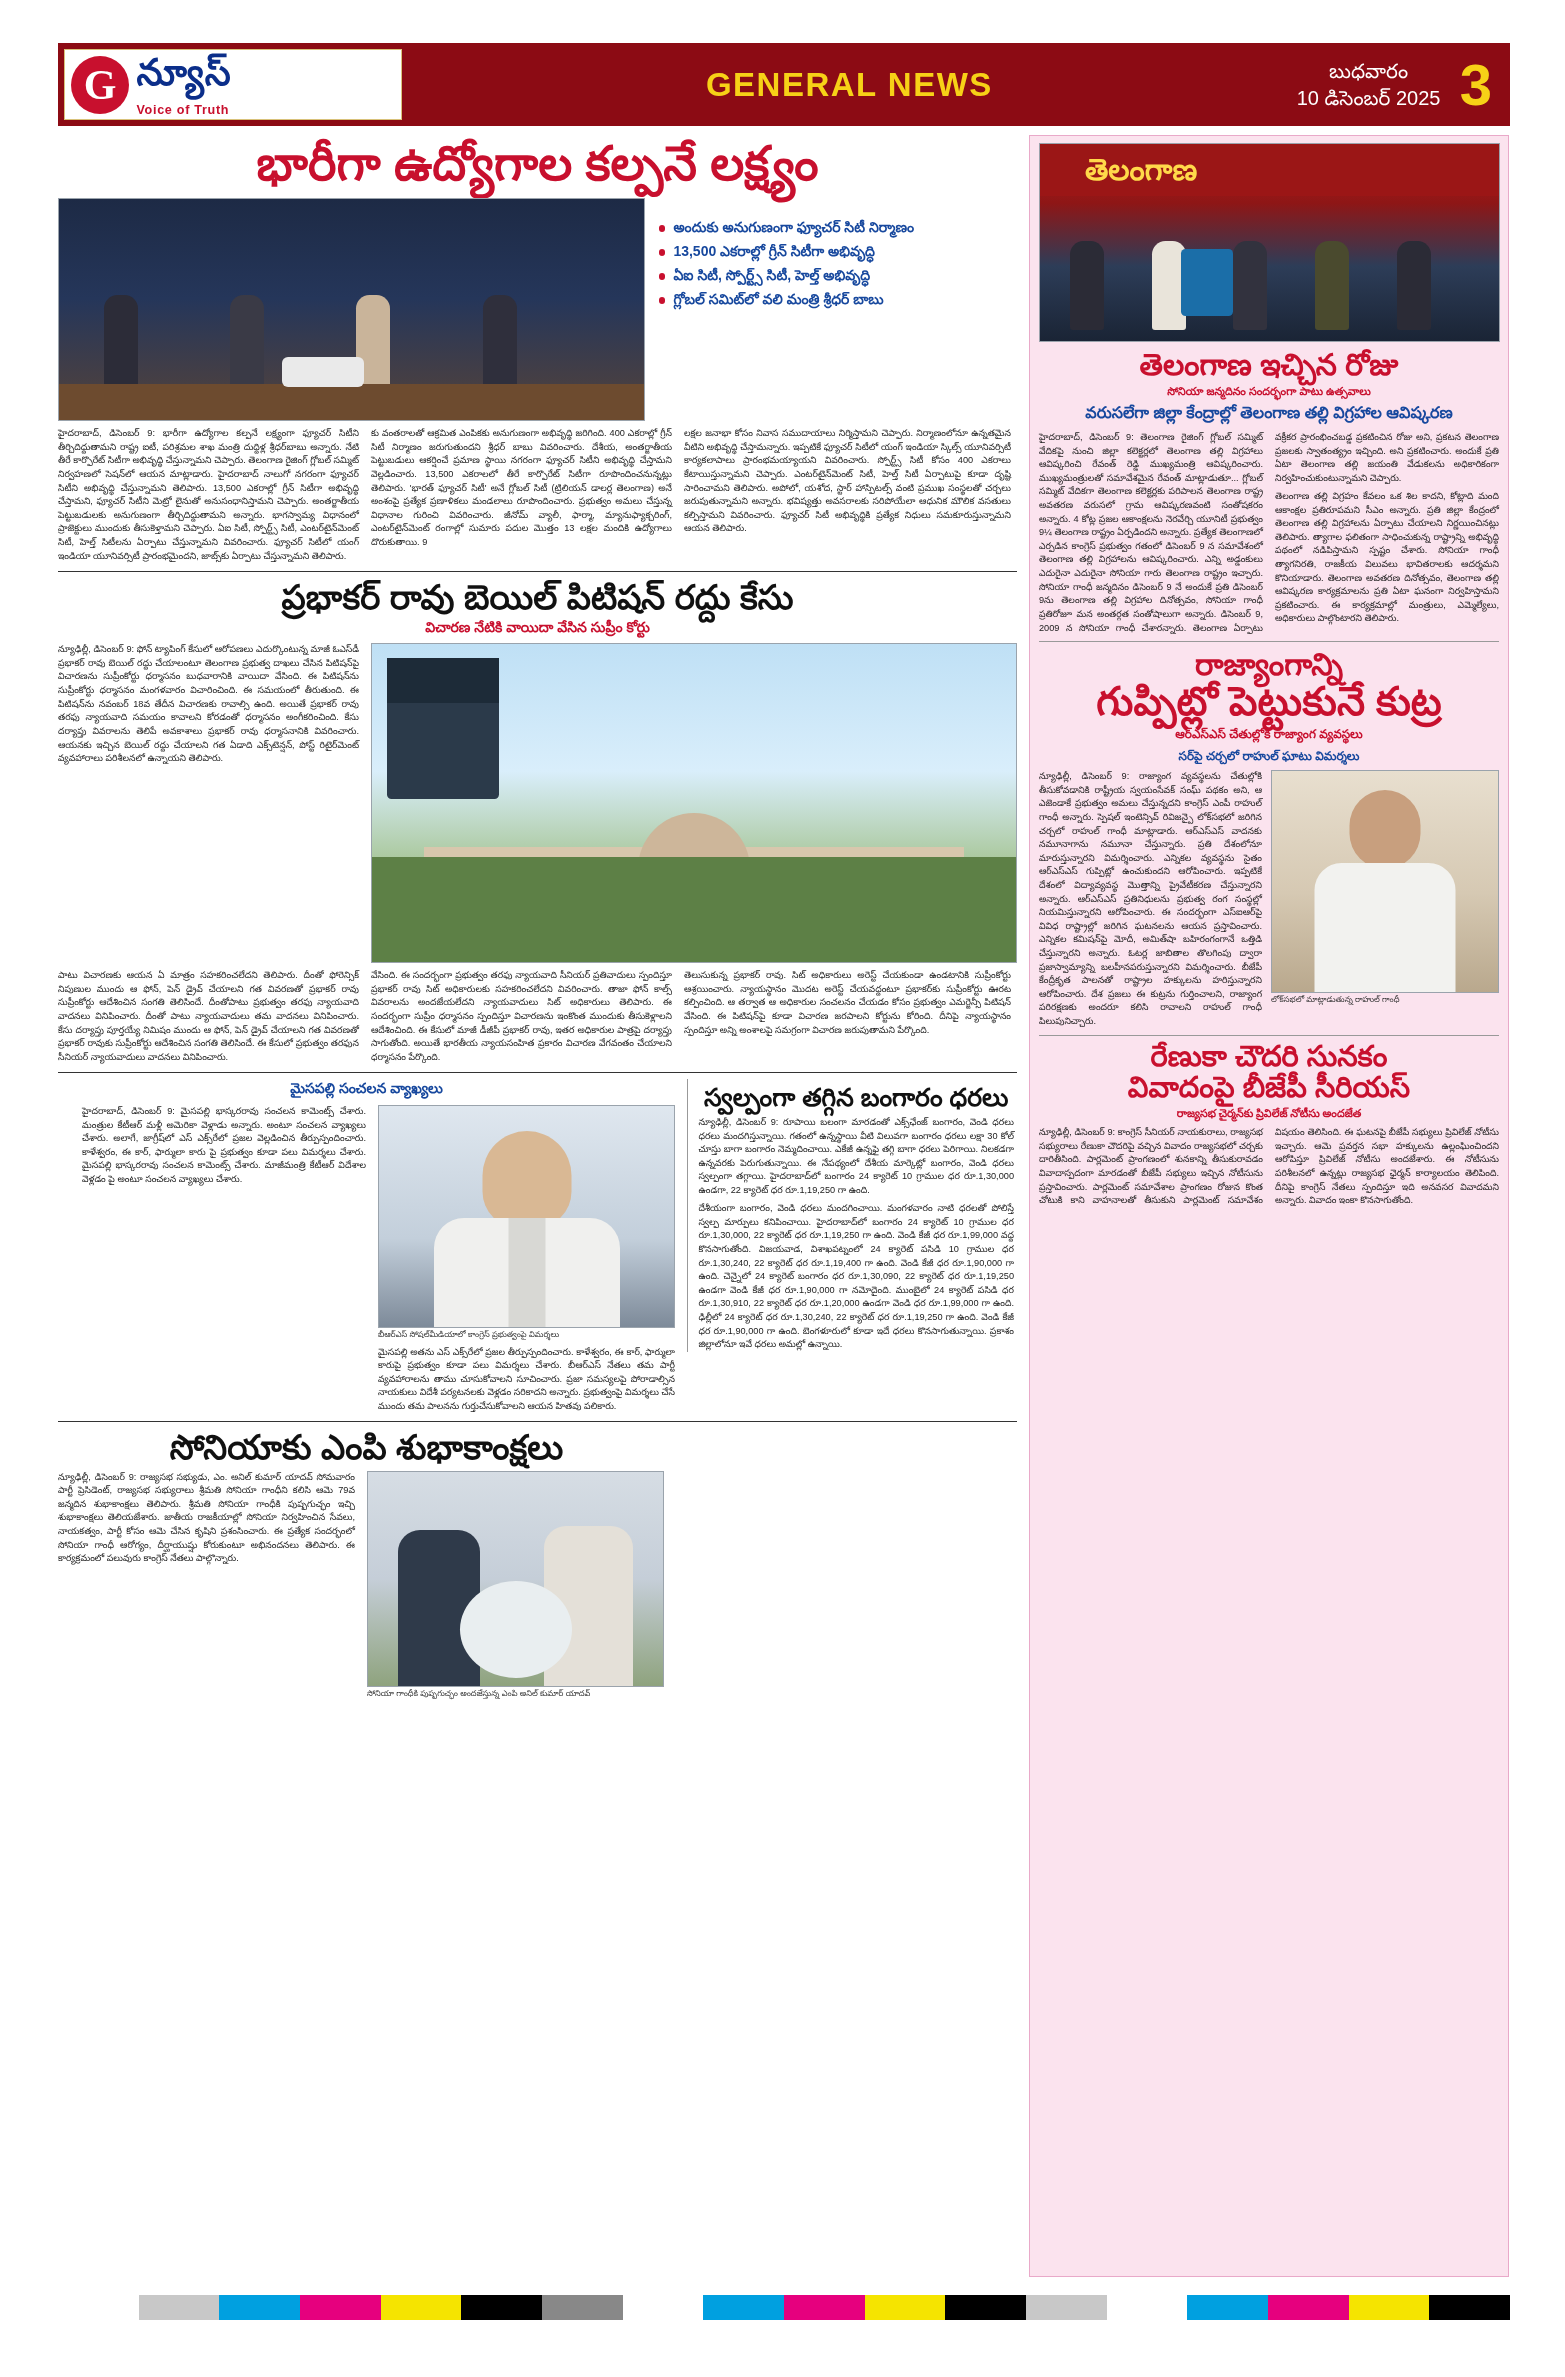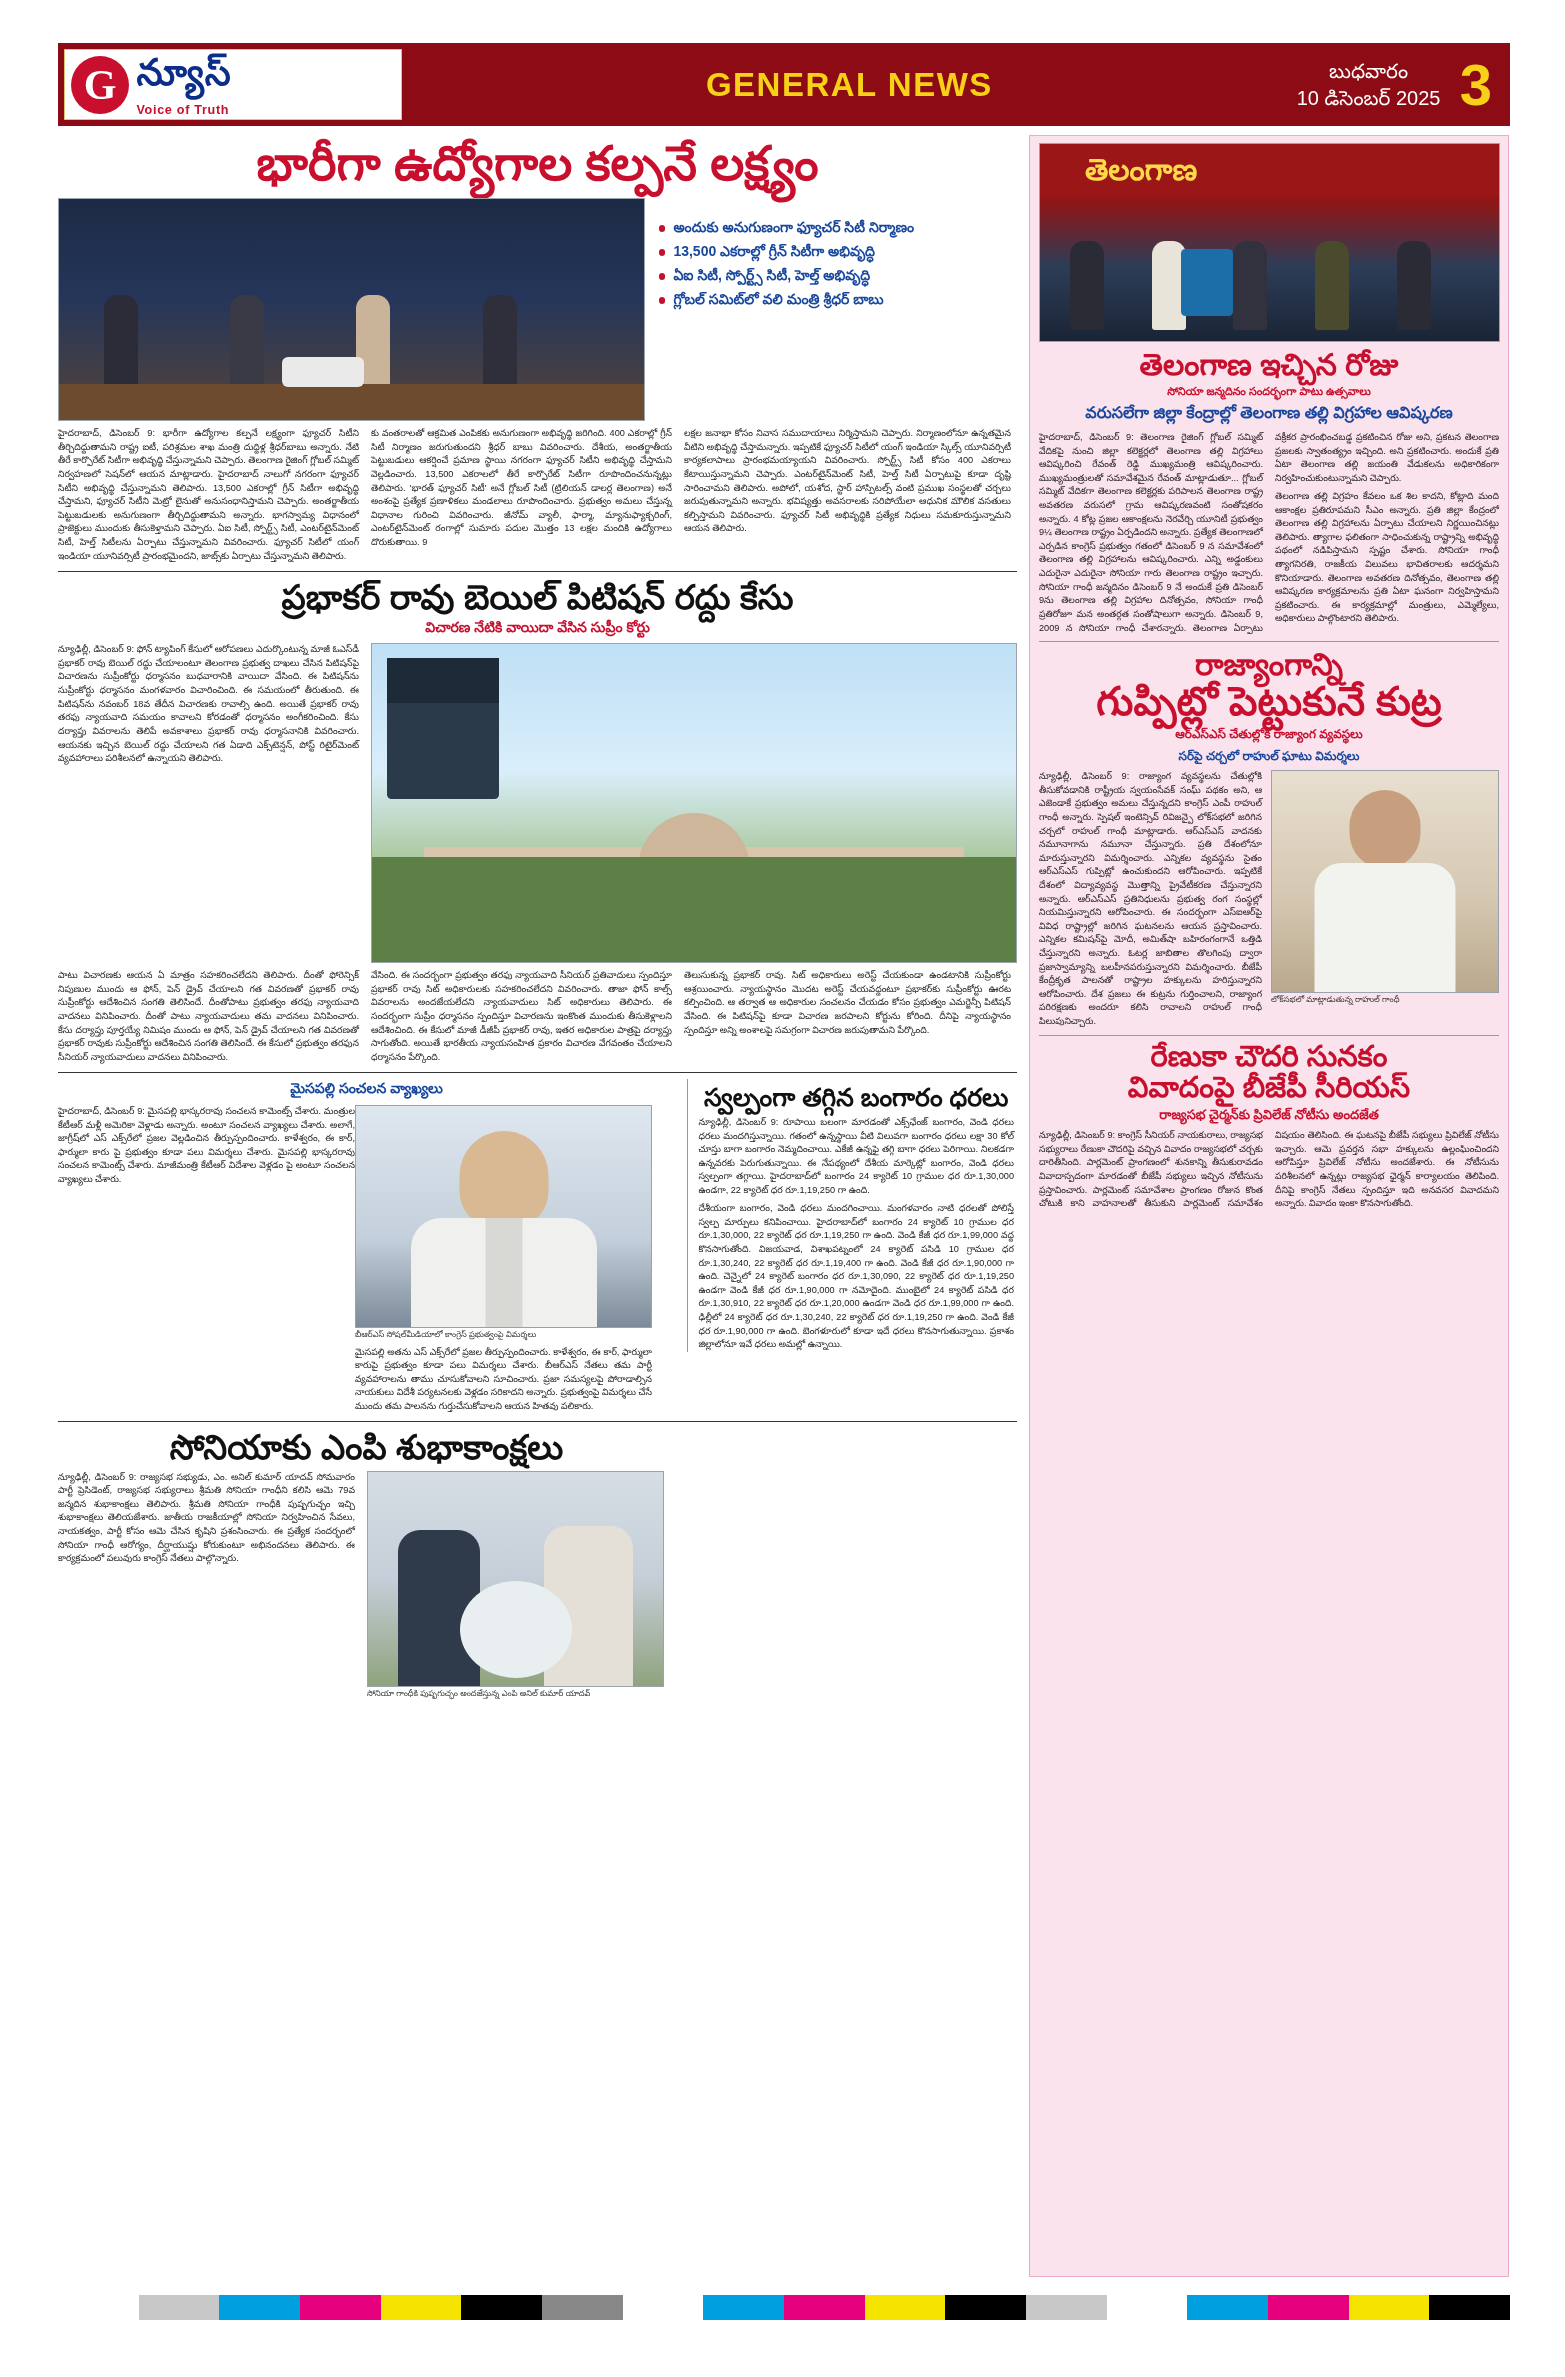--- a/index.html
+++ b/index.html
@@ -197,21 +197,21 @@
           <div class="col-text" style="width:301px;">వేసింది. ఈ సందర్భంగా ప్రభుత్వం తరఫు న్యాయవాది సీనియర్ ప్రతివాదులు స్పందిస్తూ ప్రభాకర్ రావు సిట్ అధికారులకు సహకరించలేదని వివరించారు. తాజా ఫోన్ కాల్స్ వివరాలను అందజేయలేదని న్యాయవాదులు సిట్ అధికారులు తెలిపారు. ఈ సందర్భంగా సుప్రీం ధర్మాసనం స్పందిస్తూ విచారణను ఇంకొంత ముందుకు తీసుకెళ్లాలని ఆదేశించింది. ఈ కేసులో మాజీ డీజీపీ ప్రభాకర్ రావు, ఇతర అధికారుల పాత్రపై దర్యాప్తు సాగుతోంది. అయితే భారతీయ న్యాయసంహిత ప్రకారం విచారణ వేగవంతం చేయాలని ధర్మాసనం పేర్కొంది.</div>
           <div class="col-text" style="width:327px;">తెలుసుకున్న ప్రభాకర్ రావు. సిట్ అధికారులు అరెస్ట్ చేయకుండా ఉండటానికి సుప్రీంకోర్టు ఆశ్రయించారు. న్యాయస్థానం మొదట అరెస్ట్ చేయవద్దంటూ ప్రభాకర్‌కు సుప్రీంకోర్టు ఊరట కల్పించింది. ఆ తర్వాత ఆ అధికారుల సంచలనం చేయడం కోసం ప్రభుత్వం ఎమర్జెన్సీ పిటిషన్ వేసింది. ఈ పిటిషన్‌పై కూడా విచారణ జరపాలని కోర్టును కోరింది. దీనిపై న్యాయస్థానం స్పందిస్తూ అన్ని అంశాలపై సమగ్రంగా విచారణ జరుపుతామని పేర్కొంది.</div>
         </div>
       </div>
 
       <div class="rule"></div>
 
       <div style="display:flex; gap:12px; align-items:flex-start;">
         <div style="width:617px;">
           <div class="sub-blue">మైసపల్లి సంచలన వ్యాఖ్యలు</div>
-          <div style="display:flex; gap:0; margin-top:4.5px;">
+          <div style="display:flex; gap:12px; margin-top:4.5px;margin-left:24px;">
             <div class="col-text" style="width:297px;">హైదరాబాద్, డిసెంబర్ 9: మైసపల్లి భాస్కరరావు సంచలన కామెంట్స్ చేశారు. మంత్రుల కేటీఆర్ మళ్లీ అమెరికా వెళ్లాడు అన్నారు. అంటూ సంచలన వ్యాఖ్యలు చేశారు. అలాగే, జాగ్రీష్‌లో ఎస్ ఎక్స్‌రేలో ప్రజల వెల్లడించిన తీర్పుస్పందించారు. కాళేశ్వరం, ఈ కార్, ఫార్ములా కారు పై ప్రభుత్వం కూడా పలు విమర్శలు చేశారు. మైసపల్లి భాస్కరరావు సంచలన కామెంట్స్ చేశారు. మాజీమంత్రి కేటీఆర్ విదేశాల వెళ్లడం పై అంటూ సంచలన వ్యాఖ్యలు చేశారు.</div>
             <div style="width:297px;">
               <div class="photo" style="width:297px;height:223px;">
                 <div class="ph-person"></div>
                 <div style="position:absolute;left:50%;transform:translateX(-50%);top:25px;width:89px;height:97px;border-radius:45px 45px 37px 37px;background:#d9b894;"></div>
                 <div style="position:absolute;left:50%;transform:translateX(-50%);top:112px;width:186px;height:112px;background:#f0f0ee;border-radius:30px 30px 0 0;"></div>
                 <div style="position:absolute;left:50%;transform:translateX(-50%);top:112px;width:37px;height:112px;background:#d8d8d4;"></div>
               </div>
               <small class="caption">బీఆర్ఎస్ సోషల్‌మీడియాలో కాంగ్రెస్ ప్రభుత్వంపై విమర్శలు</small>
               <div class="col-text" style="margin-top:4.5px;">మైసపల్లి అతను ఎస్ ఎక్స్‌రేలో ప్రజల తీర్పుస్పందించారు. కాళేశ్వరం, ఈ కార్, ఫార్ములా కారుపై ప్రభుత్వం కూడా పలు విమర్శలు చేశారు. బీఆర్ఎస్ నేతలు తమ పార్టీ వ్యవహారాలను తాము చూసుకోవాలని సూచించారు. ప్రజా సమస్యలపై పోరాడాల్సిన నాయకులు విదేశీ పర్యటనలకు వెళ్లడం సరికాదని అన్నారు. ప్రభుత్వంపై విమర్శలు చేసే ముందు తమ పాలనను గుర్తుచేసుకోవాలని ఆయన హితవు పలికారు.</div>
@@ -289,21 +289,21 @@
               <small class="caption">లోక్‌సభలో మాట్లాడుతున్న రాహుల్ గాంధీ</small>
             </div>
           </div>
         </div>
 
         <div class="thin-rule"></div>
 
         <div>
           <div class="head3" style="font-size:29px;">రేణుకా చౌదరి సునకం</div>
           <div class="head3" style="font-size:29px;margin-top:-4.5px;">వివాదంపై బీజేపీ సీరియస్</div>
-          <div class="sub-red" style="font-size:13px;">రాజ్యసభ చైర్మన్‌కు ప్రివిలేజ్ నోటీసు అందజేత</div>
+          <div class="sub-red" style="font-size:11px;font-family:Liberation Serif, serif;">రాజ్యసభ చైర్మన్‌కు ప్రివిలేజ్ నోటీసు అందజేత</div>
           <div class="cols2" style="margin-top:4.5px;">
             <div class="col-text">న్యూఢిల్లీ, డిసెంబర్ 9: కాంగ్రెస్ సీనియర్ నాయకురాలు, రాజ్యసభ సభ్యురాలు రేణుకా చౌదరిపై వచ్చిన వివాదం రాజ్యసభలో చర్చకు దారితీసింది. పార్లమెంట్ ప్రాంగణంలో శునకాన్ని తీసుకురావడం వివాదాస్పదంగా మారడంతో బీజేపీ సభ్యులు ఇచ్చిన నోటీసును ప్రస్తావించారు. పార్లమెంట్ సమావేశాల ప్రాంగణం రోజున కొంత చోటుకి కాని వాహనాలతో తీసుకుని పార్లమెంట్ సమావేశం విషయం తెలిసింది. ఈ ఘటనపై బీజేపీ సభ్యులు ప్రివిలేజ్ నోటీసు ఇచ్చారు. ఆమె ప్రవర్తన సభా హక్కులను ఉల్లంఘించిందని ఆరోపిస్తూ ప్రివిలేజ్ నోటీసు అందజేశారు. ఈ నోటీసును పరిశీలనలో ఉన్నట్లు రాజ్యసభ ఛైర్మన్ కార్యాలయం తెలిపింది. దీనిపై కాంగ్రెస్ నేతలు స్పందిస్తూ ఇది అనవసర వివాదమని అన్నారు. వివాదం ఇంకా కొనసాగుతోంది.</div>
           </div>
         </div>
 
       </div>
     </div>
 
   </div>
 

